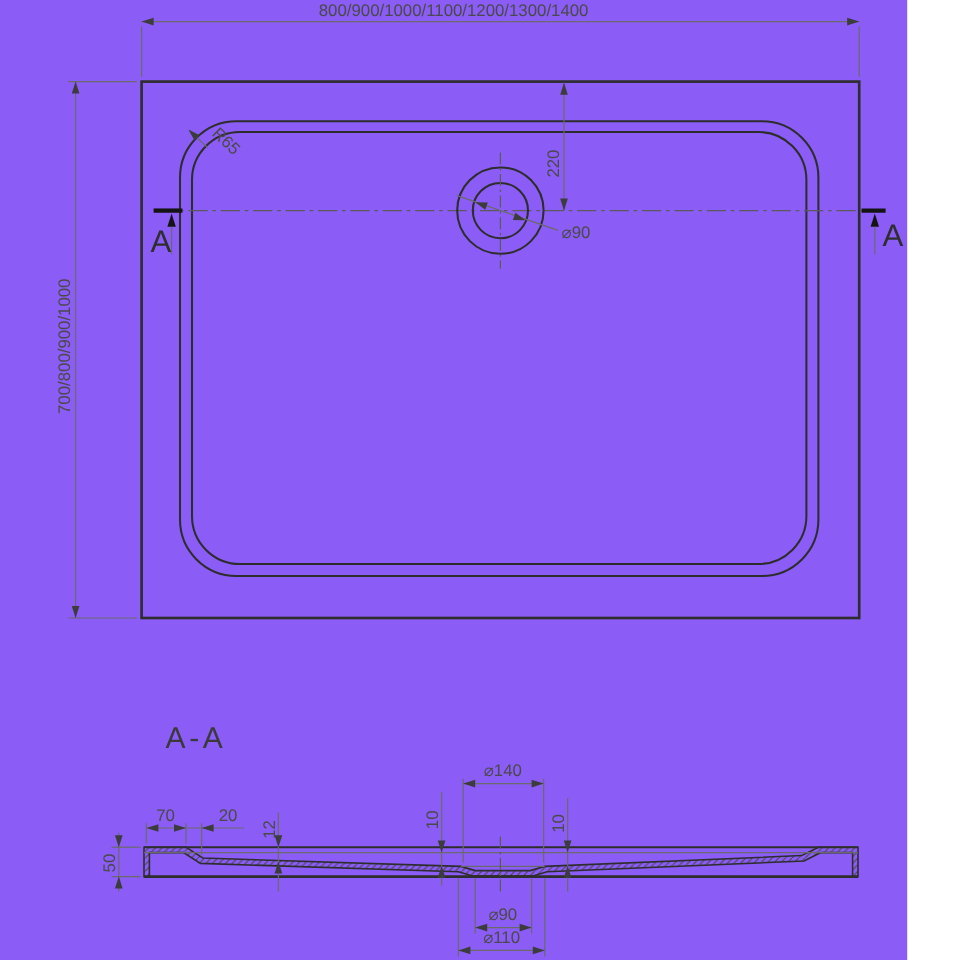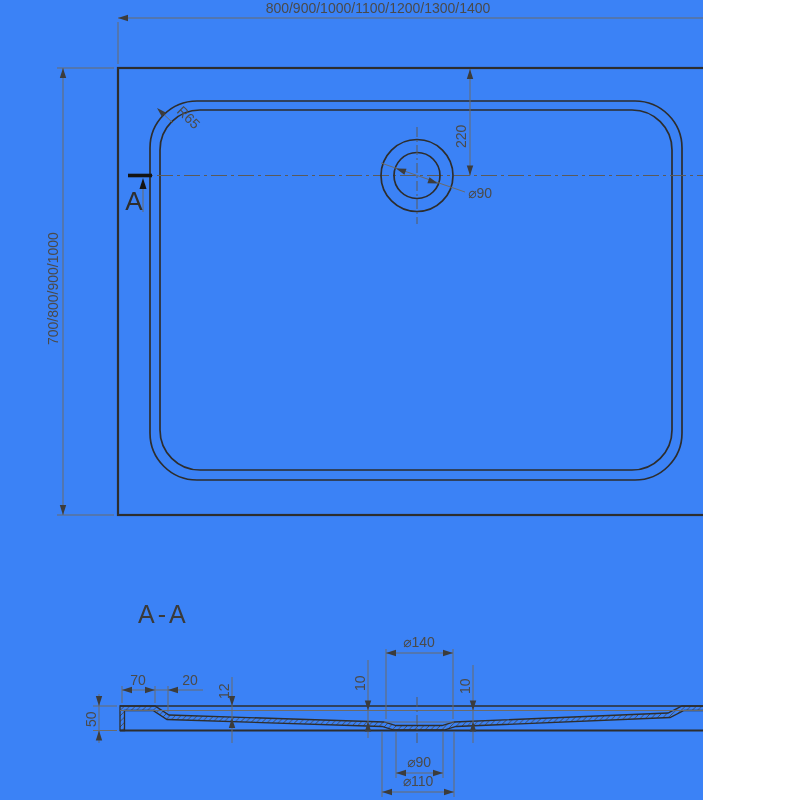--- a/index.html
+++ b/index.html
@@ -1,16 +1,16 @@
 <!DOCTYPE html>
 <html><head>
 <meta charset="utf-8">
 <style>
   html,body{margin:0;padding:0;background:#ffffff;}
-  .canvas{position:relative;width:703px;height:800px;background:#3b82f6;overflow:hidden;}
+  .canvas{position:relative;width:756px;height:800px;background:#8b5cf6;overflow:hidden;}
   svg text{font-family:"Liberation Sans","DejaVu Sans",sans-serif;font-size:14px;fill:#4a4a4a;}
   .obj{stroke:#2d2d2d;fill:none;stroke-width:1.7;}
   .obj-thick{stroke:#2d2d2d;fill:none;stroke-width:2.2;}
   .wall{fill:url(#hatch);stroke:#2d2d2d;stroke-width:1.3;}
   .dim{stroke:#6a6a6a;fill:none;stroke-width:1;}
   .cl{stroke:#5a5a5a;fill:none;stroke-width:1;}
   .arr{fill:#3c3c3c;stroke:none;}
   .arr-dark{fill:#141414;stroke:none;}
   .tick{stroke:#141414;stroke-width:3.6;}
   .lbl-a{font-size:26px;fill:#2e2e2e;}

